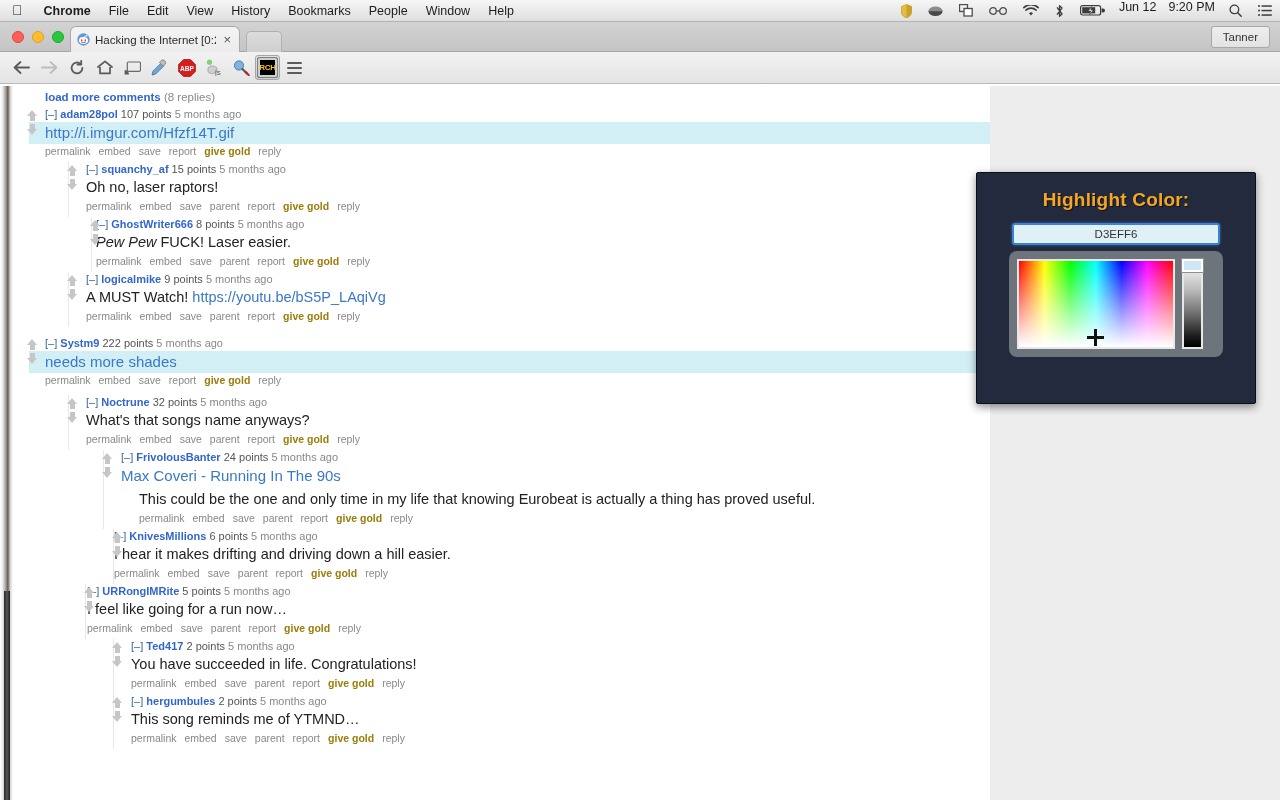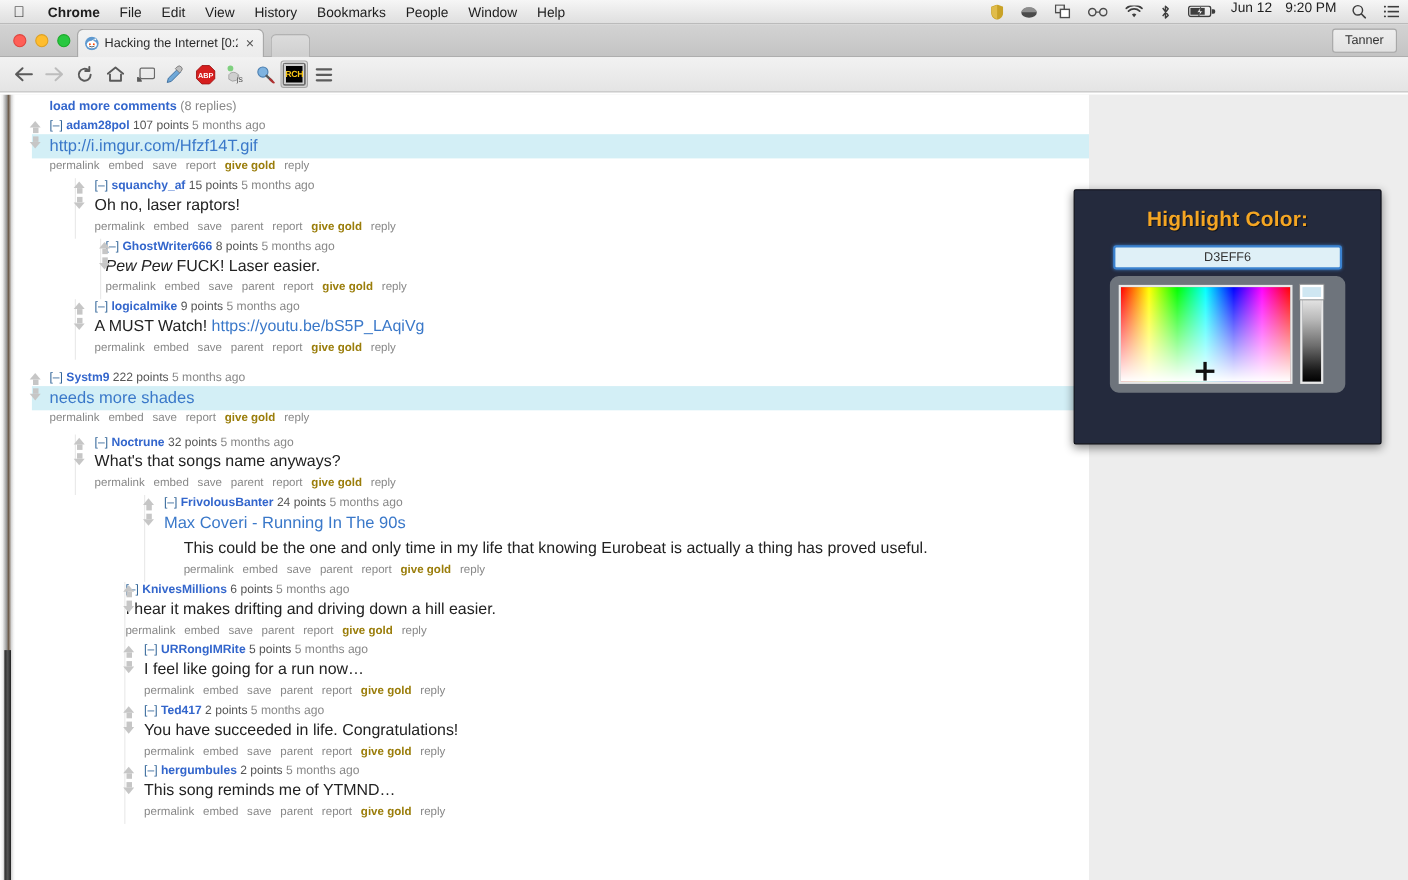--- a/index.html
+++ b/index.html
@@ -520,21 +520,21 @@
           <a class="author" href="#">Noctrune</a>
           <span class="score">32 points</span>
           <span class="time">5 months ago</span>
         </div>
         <div class="usertext">What's that songs name anyways?</div>
         <div class="buttons">
           <a href="#">permalink</a><a href="#">embed</a><a href="#">save</a><a href="#">parent</a><a href="#">report</a><a class="gold" href="#">give gold</a><a href="#">reply</a>
         </div>
       </div>
 
-      <div class="comment child" style="margin-left:118px; padding-left:17px;">
+      <div class="comment child" style="margin-left:90px; padding-left:17px;">
         <div class="votecol" style="left:-4px; top:3px;">
           <div class="arrow arrow-up"></div>
           <div class="arrow-up-stem"></div>
           <div style="height:3px"></div>
           <div class="arrow-down-stem"></div>
           <div class="arrow arrow-down"></div>
         </div>
         <div class="tagline">
           <a class="collapse" href="#">[–]</a>
           <a class="author" href="#">FrivolousBanter</a>
@@ -561,21 +561,21 @@
           <a class="author" href="#">KnivesMillions</a>
           <span class="score">6 points</span>
           <span class="time">5 months ago</span>
         </div>
         <div class="usertext">I hear it makes drifting and driving down a hill easier.</div>
         <div class="buttons">
           <a href="#">permalink</a><a href="#">embed</a><a href="#">save</a><a href="#">parent</a><a href="#">report</a><a class="gold" href="#">give gold</a><a href="#">reply</a>
         </div>
       </div>
 
-      <div class="comment child" style="margin-left:100px; padding-left:17px;">
+      <div class="comment child" style="margin-left:72px; padding-left:1px;">
         <div class="votecol" style="left:-4px; top:3px;">
           <div class="arrow arrow-up"></div>
           <div class="arrow-up-stem"></div>
           <div style="height:3px"></div>
           <div class="arrow-down-stem"></div>
           <div class="arrow arrow-down"></div>
         </div>
         <div class="tagline">
           <a class="collapse" href="#">[–]</a>
           <a class="author" href="#">URRongIMRite</a>

